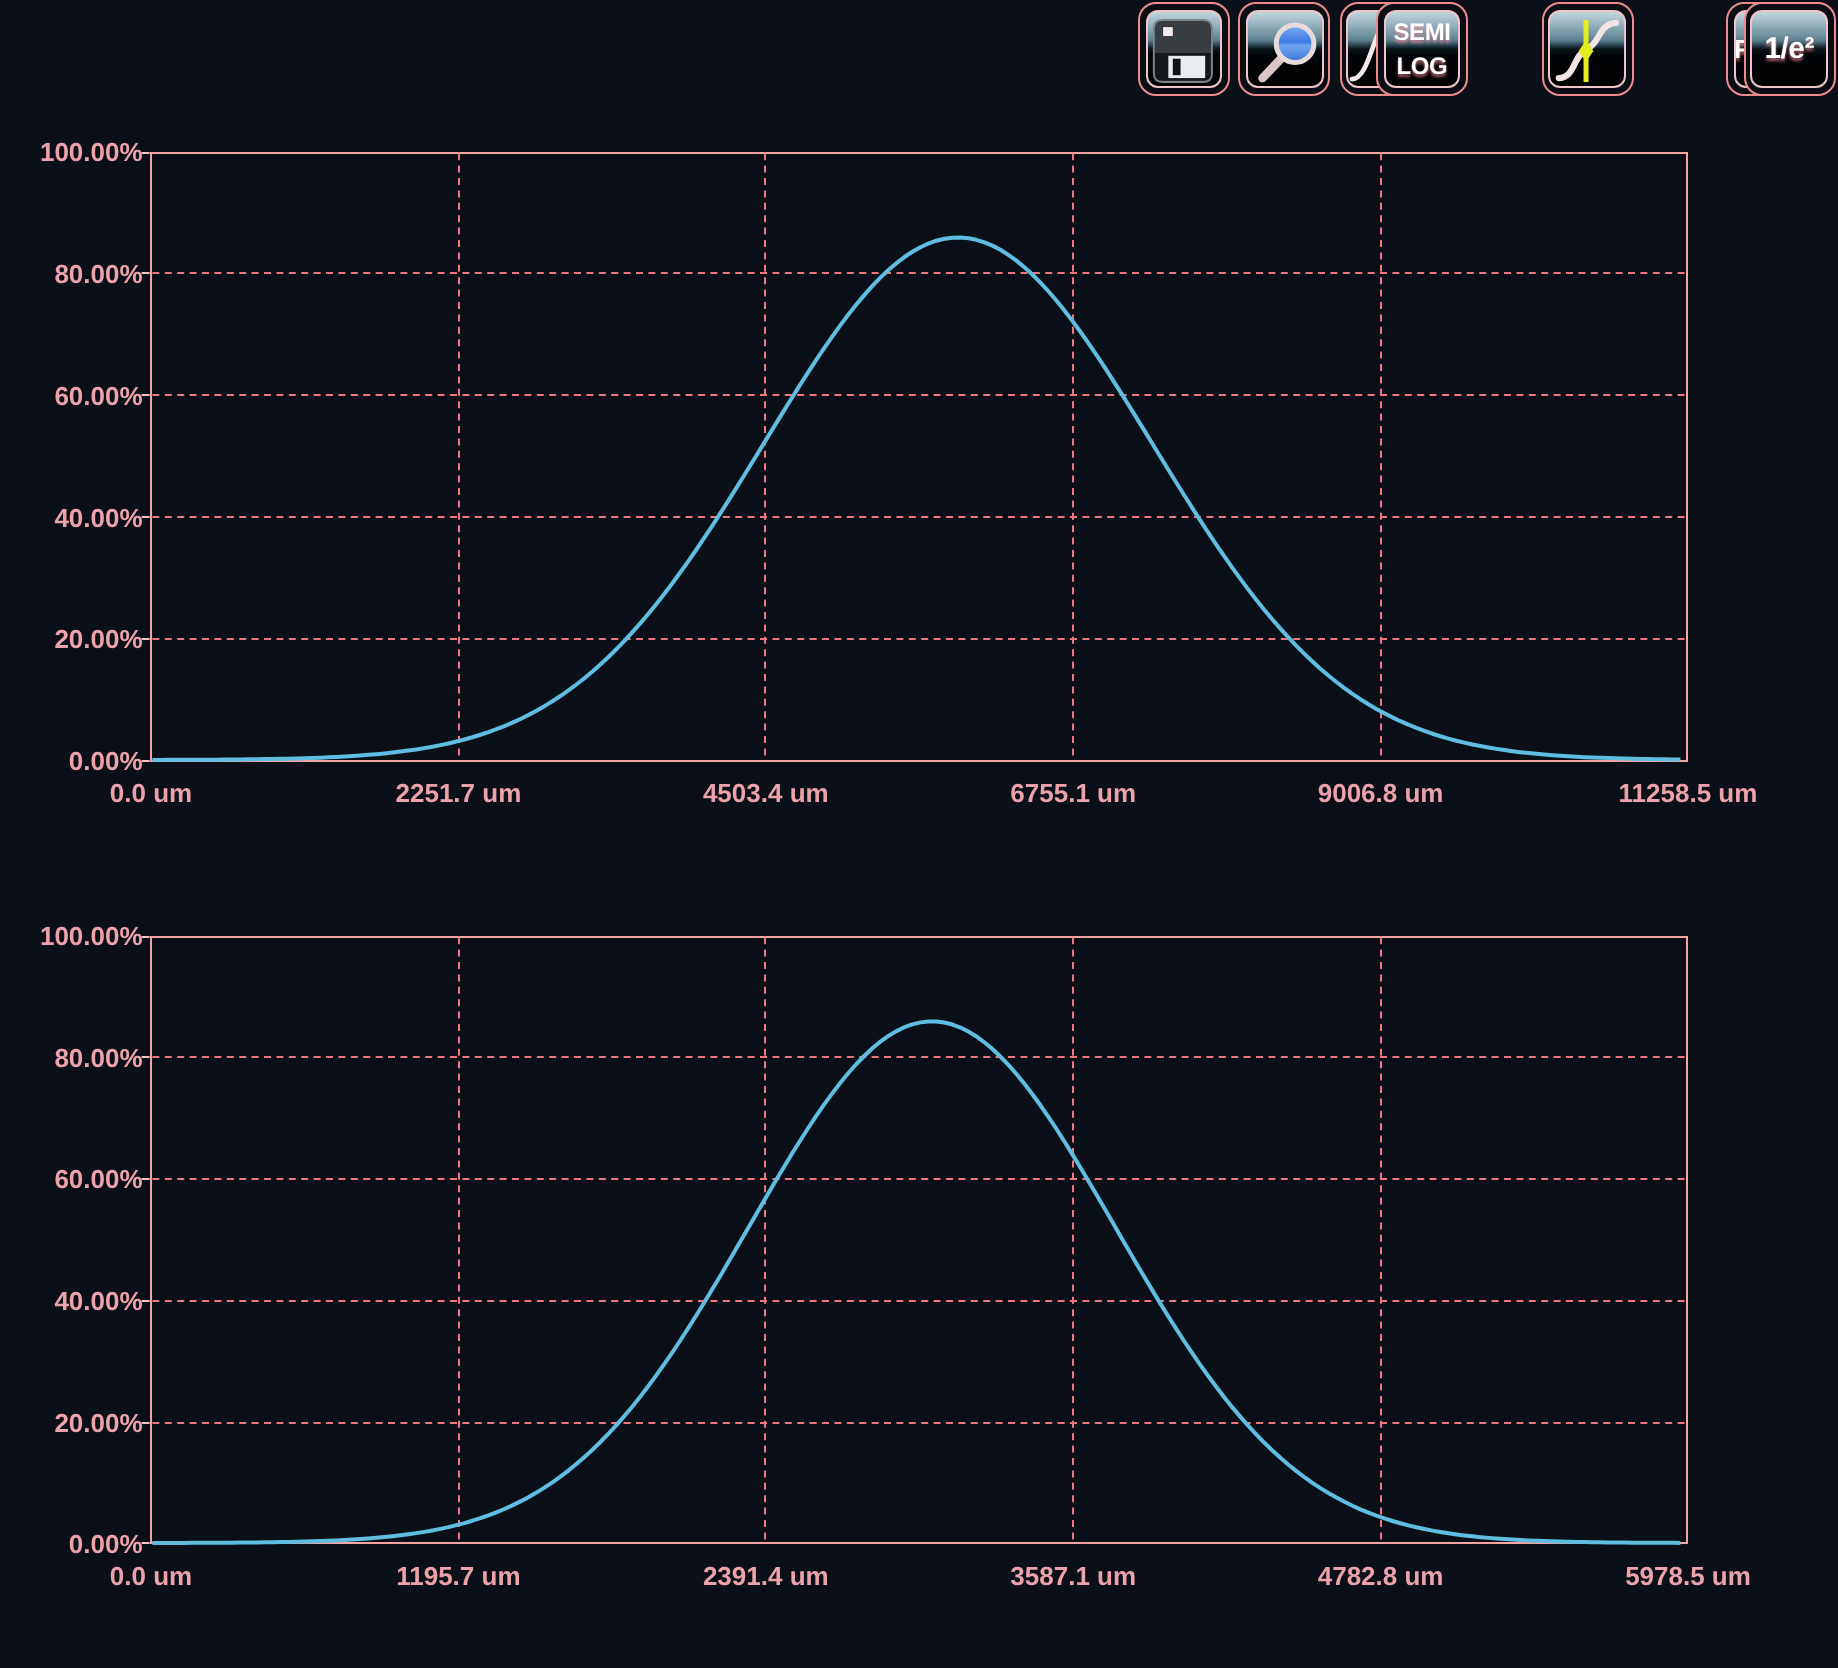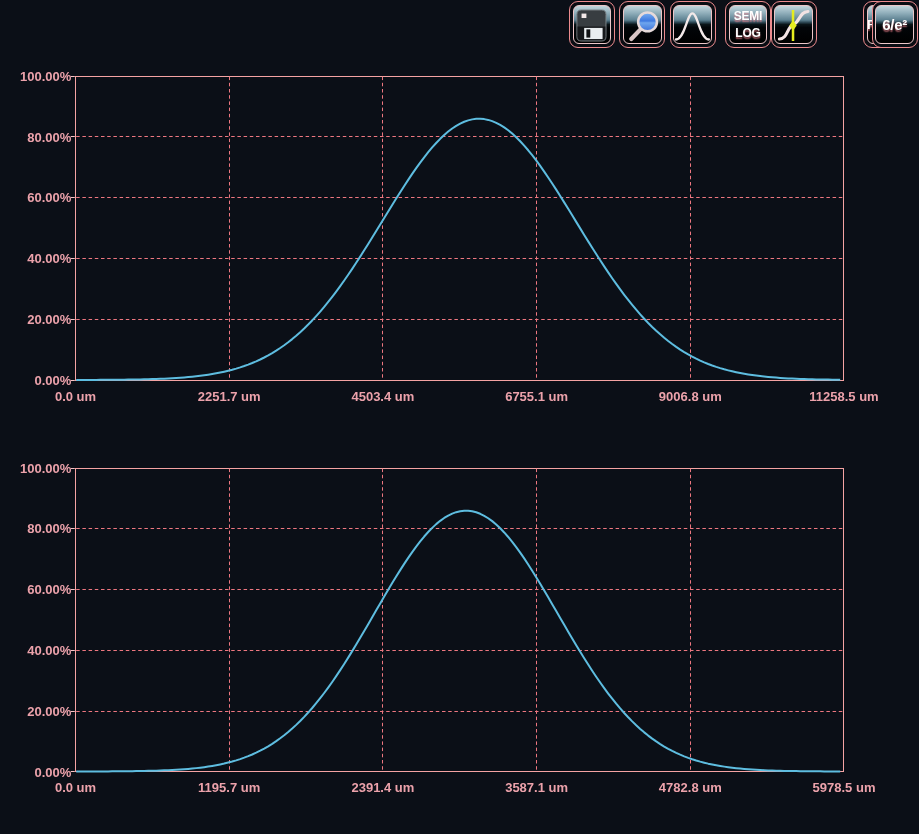--- a/index.html
+++ b/index.html
@@ -106,21 +106,21 @@
   </div>
 
 <div class="btn" style="left:669.9px">
  <div class="in">
       <svg width="38" height="38" viewBox="0 0 38 38">
   <path d="M2 34 C11 34 13.5 7 19 7 C24.5 7 27 34 36 34" fill="none" stroke="#f3e9e9" stroke-width="2.4" stroke-linecap="round"></path>
  </svg>
     </div>
   </div>
 
-<div class="btn" style="left:725px">
+<div class="btn" style="left:688px">
  <div class="in">
       <div class="btxt" style="font-size:12px;line-height:16.4px;letter-spacing:-0.2px">SEMI<br>LOG</div>
     </div>
   </div>
 
 <div class="btn" style="left:770.8px">
  <div class="in">
       <svg width="38" height="38" viewBox="0 0 38 38">
   <path d="M4.5 33.5 C13 33.5 12 21.5 19 18.5 C26 15.5 25 5.5 34 5" fill="none" stroke="#f3e3e3" stroke-width="3.2" stroke-linecap="round"></path>
   <line x1="18.6" y1="3.5" x2="18.6" y2="35.5" stroke="#e6ed1f" stroke-width="2.6"></line>
@@ -130,15 +130,15 @@
   </div>
 
 <div class="btn" style="left:863px">
  <div class="in">
       <div class="btxt" style="font-size:13px;letter-spacing:-0.6px">FWHM</div>
     </div>
   </div>
 
 <div class="btn" style="left:871.6px">
  <div class="in">
-      <div class="btxt" style="font-size:15px;letter-spacing:-0.3px">6/e²</div>
+      <div class="btxt" style="font-size:15px;letter-spacing:-0.3px">1/e²</div>
     </div>
   </div>
 
 </body></html>

